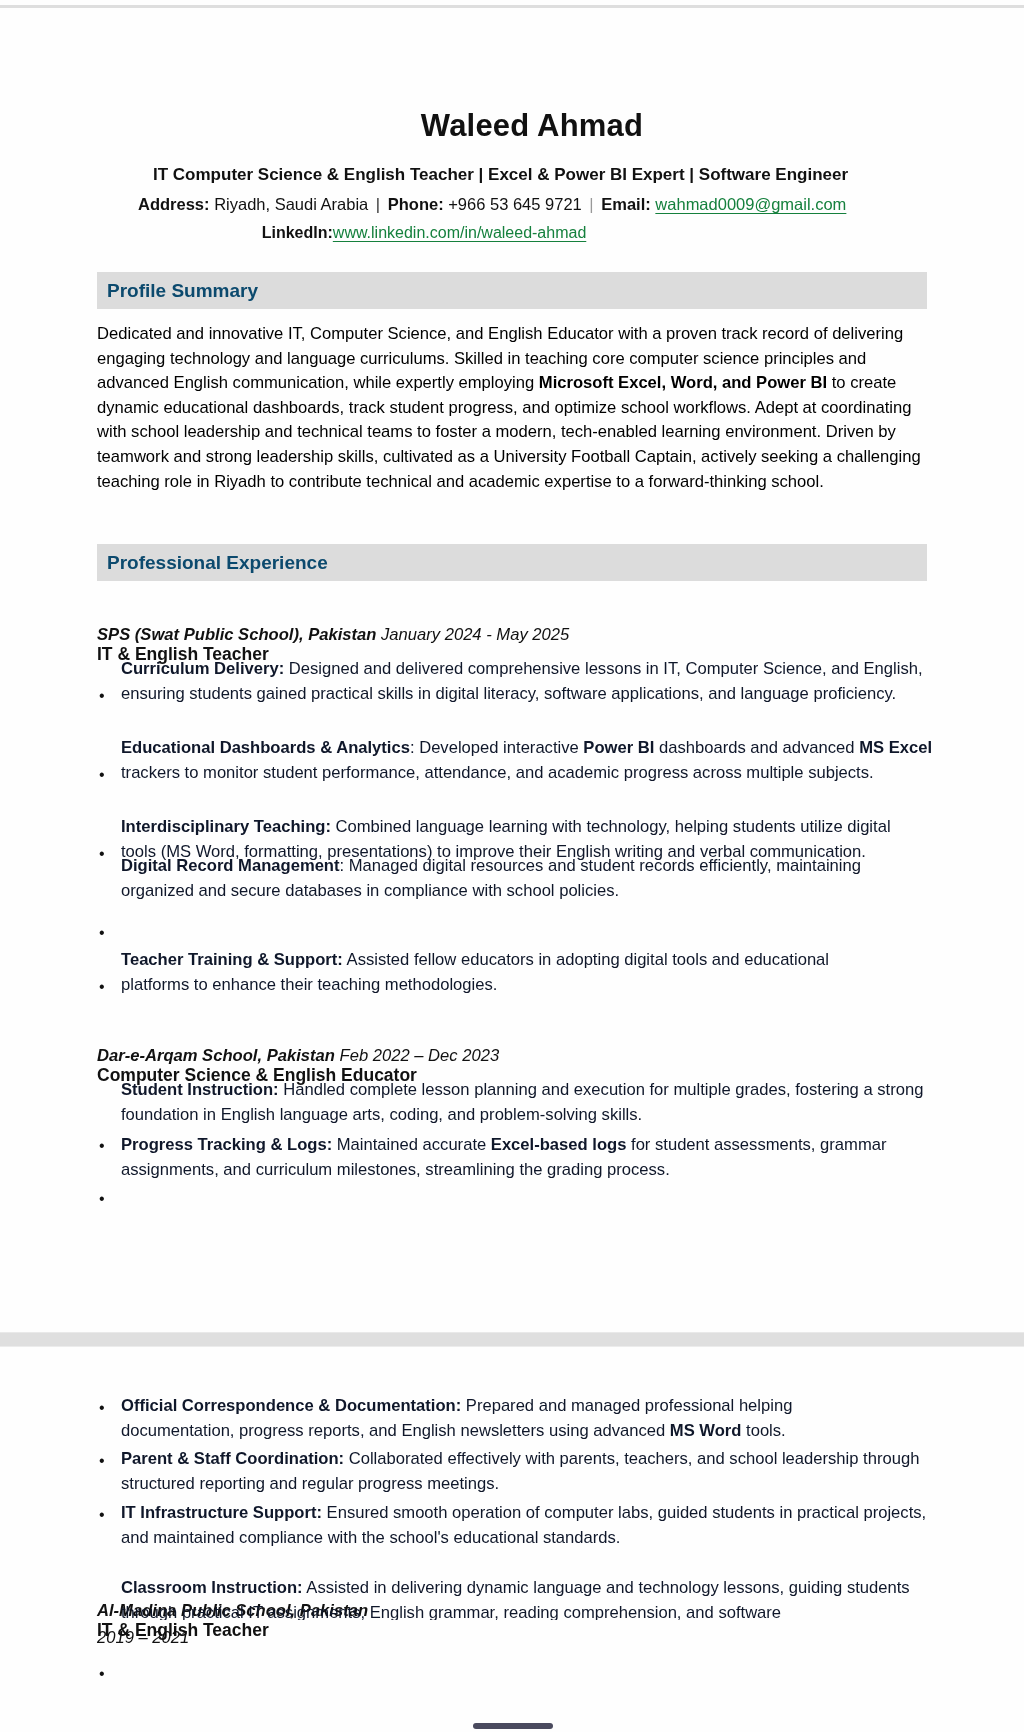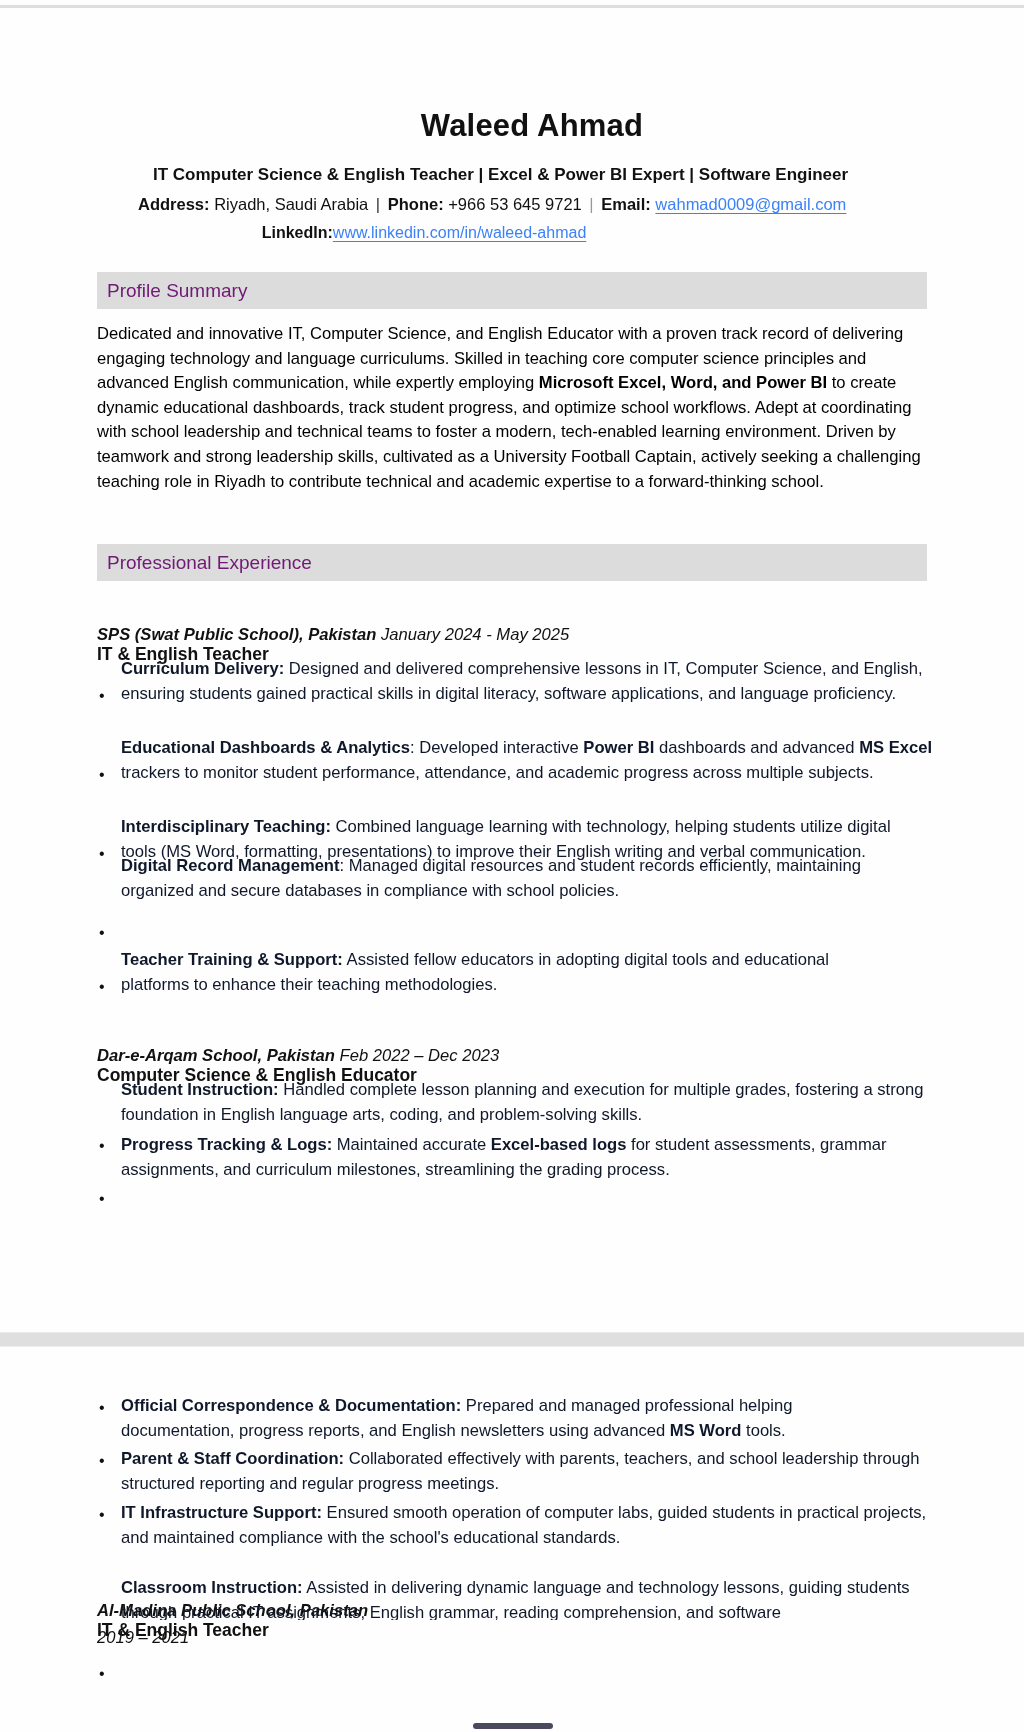--- a/index.html
+++ b/index.html
@@ -9,26 +9,26 @@
     .top-rule { position: absolute; left: 0; top: 5px; width: 1024px; height: 3px; background: #dedede; }
     .page-gap { position: absolute; left: 0; top: 1332px; width: 1024px; height: 15px; background: #dfdfdf; border-top: 1px solid #e9e9e9; border-bottom: 1px solid #ececec; }
     .home-indicator { position: absolute; left: 473px; top: 1723px; width: 80px; height: 6px; border-radius: 3px; background: #4a4a5e; }
 
     .name { position: absolute; left: 0; top: 108px; width: 1024px; text-align: center; font-size: 31px; font-weight: bold; letter-spacing: 0.2px; margin-left: 20px; }
     .headline { position: absolute; left: 153px; top: 165px; font-size: 17px; font-weight: bold; white-space: nowrap; }
     .contact-line { position: absolute; left: 138px; top: 195px; font-size: 16.5px; white-space: nowrap; }
     .contact-line b { font-weight: bold; }
     .contact-line .sep { color: #333; margin: 0 3px; }
     .contact-line .thin-sep { color: #999; margin: 0 3px; }
-    .link { color: #3b82f6; text-decoration: underline; text-underline-offset: 3px; }
+    .link { color: #15803d; text-decoration: underline; text-underline-offset: 3px; }
     .linkedin-line { position: absolute; left: 0; top: 224px; width: 848px; text-align: center; font-size: 16px; white-space: nowrap; }
     .linkedin-line b { font-weight: bold; }
 
     .section-band { position: absolute; left: 97px; width: 830px; height: 37px; background: #dcdcdc; }
-    .section-band span { position: absolute; left: 10px; top: 8px; font-size: 19px; font-weight: normal; color: #701a75; }
+    .section-band span { position: absolute; left: 10px; top: 8px; font-size: 19px; font-weight: bold; color: #0c4a6e; }
 
     .summary { position: absolute; left: 97px; top: 322px; width: 830px; font-size: 16.6px; line-height: 24.6px; color: #000000; }
     .summary b { font-weight: bold; }
 
     .job-title { position: absolute; left: 97px; font-size: 17.5px; font-weight: bold; margin-top: 46px; }
     .job-meta { position: absolute; left: 97px; font-size: 16.6px; font-style: italic; }
     .job-meta b { font-weight: bold; }
 
     .bullet { position: absolute; left: 121px; width: 810px; font-size: 16.6px; line-height: 24.5px; color: #0f172a; }
     .bullet b { font-weight: bold; }

